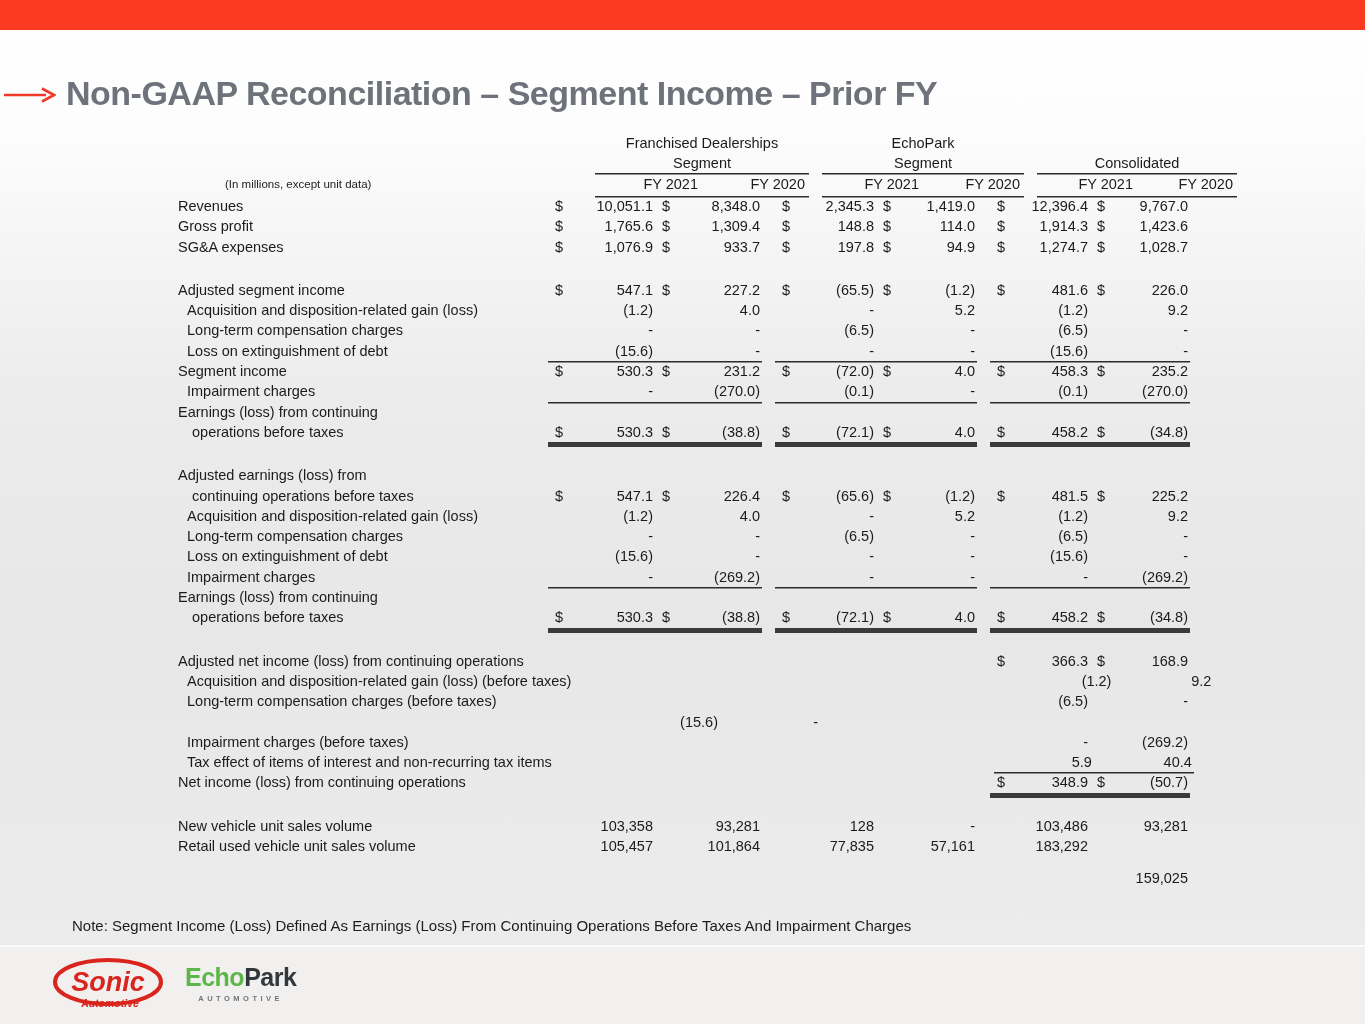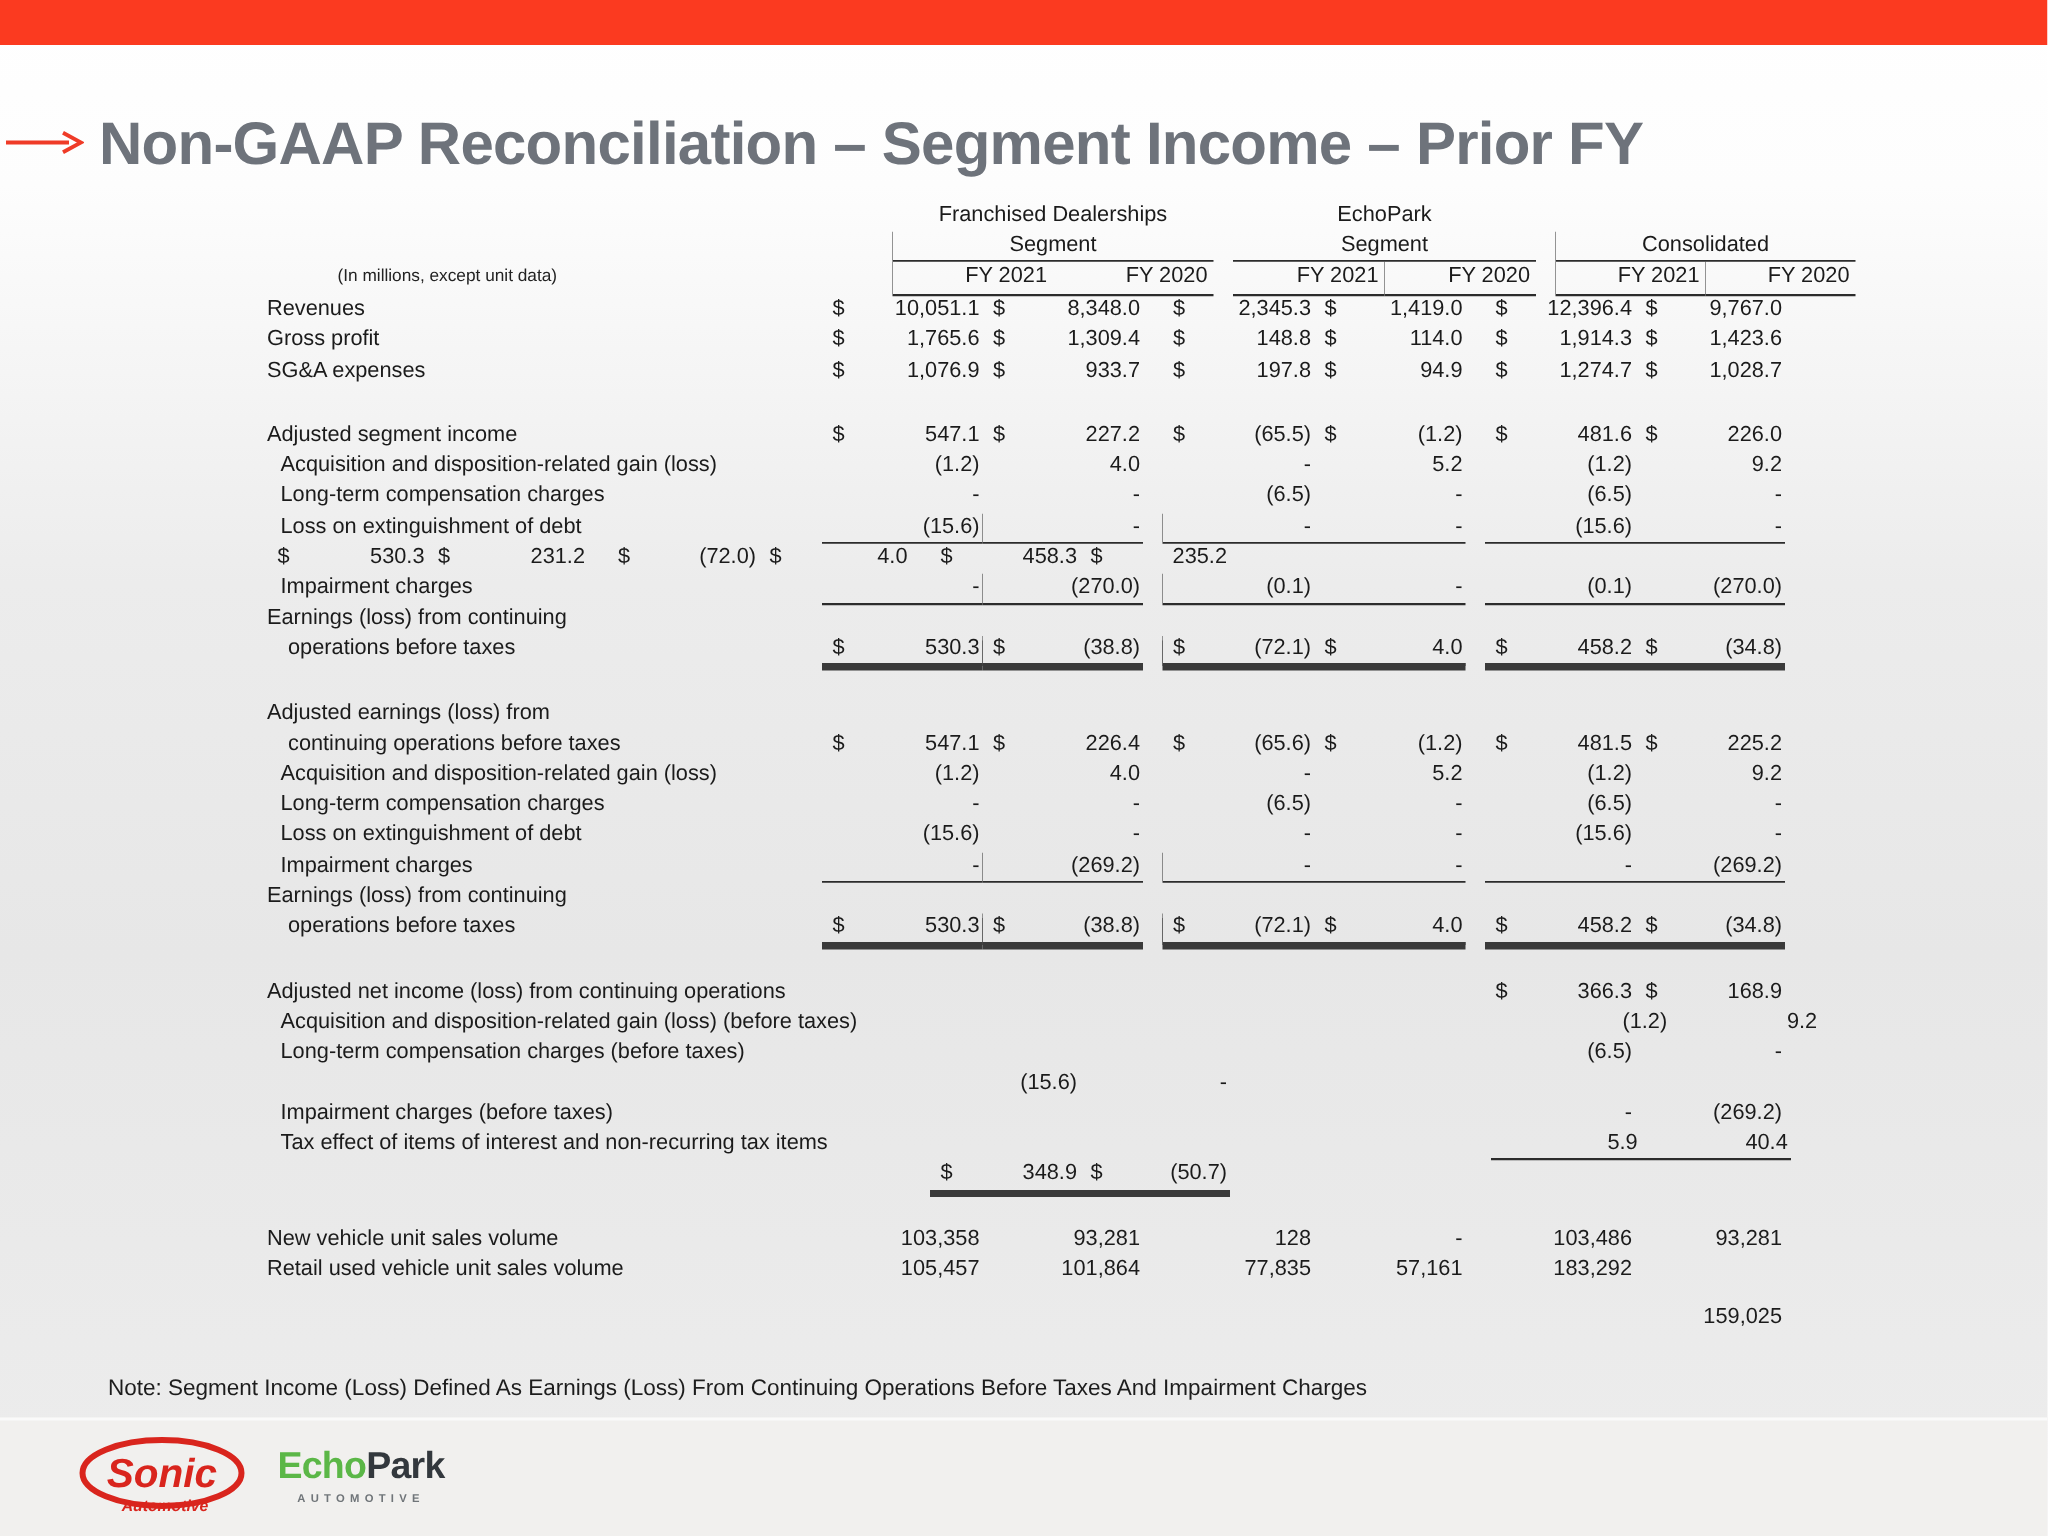--- a/index.html
+++ b/index.html
@@ -5,21 +5,21 @@
   * { margin:0; padding:0; box-sizing:border-box; }
   html,body { width:1365px; height:1024px; }
   body { font-family:"Liberation Sans", sans-serif; background:#fff; }
 
   .slide { position:relative; width:1365px; height:1024px; overflow:hidden;
            background:linear-gradient(180deg,#ffffff 0%,#fdfdfd 12%,#ececec 38%,#e7e7e7 62%,#ededed 100%); }
 
   .topbar { position:absolute; top:0; left:0; width:100%; height:30px; background:#fb3a20; }
 
   .title-arrow { position:absolute; left:4px; top:86px; }
-  .page-title { position:absolute; left:66px; top:74px; font-size:40px; font-weight:bold;
+  .page-title { position:absolute; left:66px; top:74px; font-size:34px; font-weight:bold;
                 color:#6e737b; letter-spacing:-0.5px; white-space:nowrap; }
 
   
   .fin-table { position:absolute; left:178px; top:133px; width:1012px;
                font-size:14.5px; color:#1b1b1b; }
   .trow { display:flex; height:20.3px; line-height:20.3px; }
   .thead .trow { height:20px; line-height:20px;margin-left:47px; }
   .thead .trow.h3 { height:23px; line-height:23px; }
   .lab { flex:0 0 370px; white-space:nowrap; overflow:visible; }
   .lab.ind1 { padding-left:9px; }
@@ -281,20 +281,21 @@
           <div class="cell ul" style="flex: 0 0 100px; margin-left: 13px;">
             <span class="d"></span>
             <span class="n">(15.6)</span>
           </div>
           <div class="cell ul" style="flex: 0 0 100px;">
             <span class="d"></span>
             <span class="n">-</span>
           </div>
         </div>
         <div class="trow">
+          <div class="lab">Segment income</div>
           <div class="cell" style="flex: 0 0 107px;">
             <span class="d">$</span>
             <span class="n">530.3</span>
           </div>
           <div class="cell" style="flex: 0 0 107px;">
             <span class="d">$</span>
             <span class="n">231.2</span>
           </div>
           <div class="cell" style="flex: 0 0 101px; margin-left: 13px;">
             <span class="d">$</span>
@@ -695,20 +696,21 @@
           <div class="cell ul" style="flex: 0 0 100px; margin-left: 13px;">
             <span class="d"></span>
             <span class="n">5.9</span>
           </div>
           <div class="cell ul" style="flex: 0 0 100px;">
             <span class="d"></span>
             <span class="n">40.4</span>
           </div>
         </div>
         <div class="trow">
+          <div class="lab">Net income (loss) from continuing operations</div>
           <div class="cell" style="flex: 0 0 107px;">
             <span class="d"></span>
             <span class="n"></span>
           </div>
           <div class="cell" style="flex: 0 0 107px;">
             <span class="d"></span>
             <span class="n"></span>
           </div>
           <div class="cell" style="flex: 0 0 101px; margin-left: 13px;">
             <span class="d"></span>

